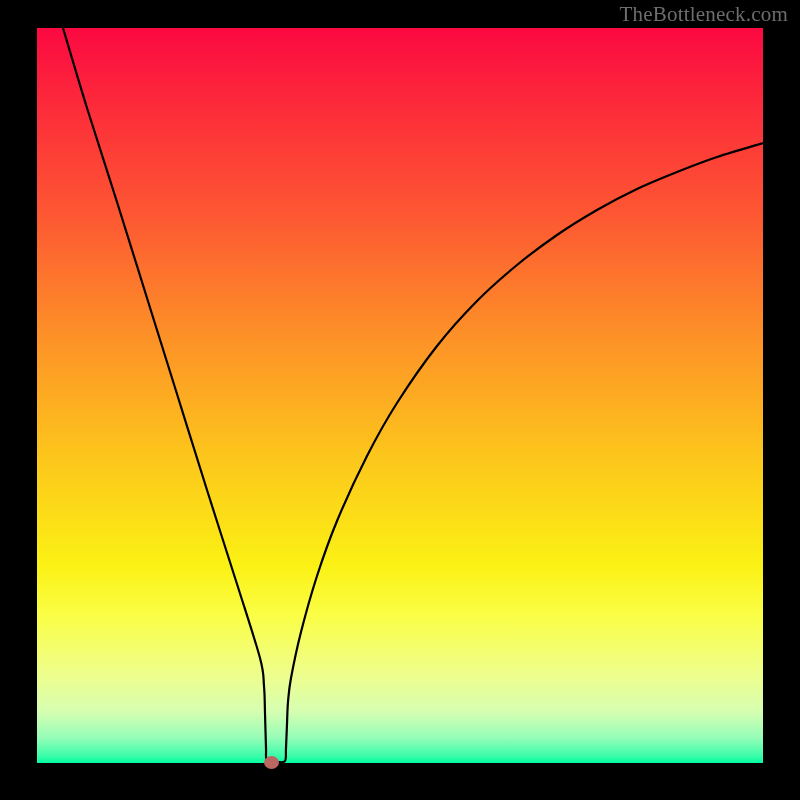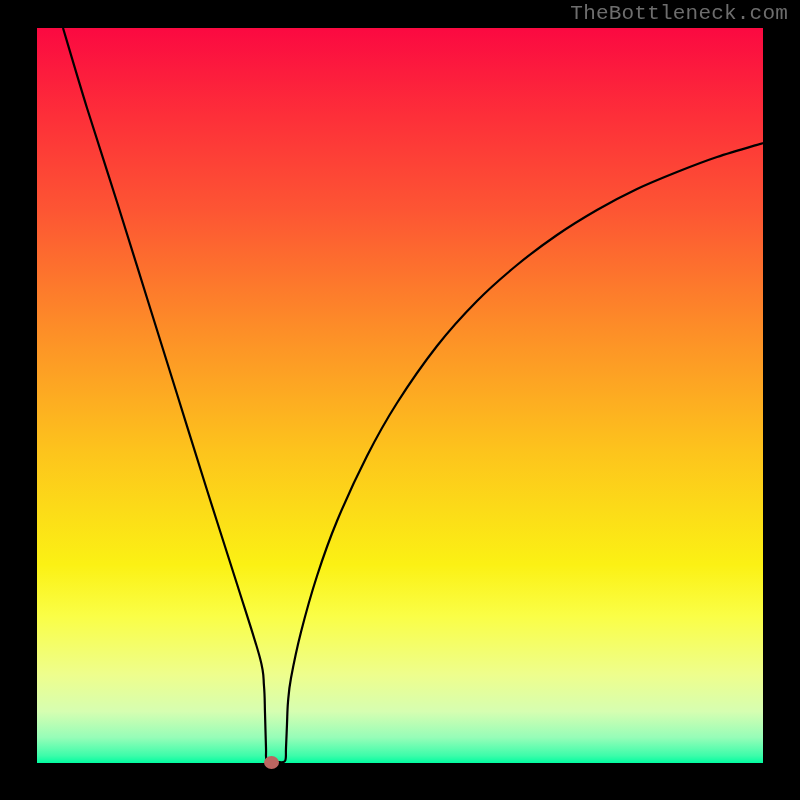--- a/index.html
+++ b/index.html
@@ -13,21 +13,21 @@
   .outer {
     width: 800px;
     height: 800px;
     background: #000;
     position: relative;
   }
   .attrib {
     position: absolute;
     top: 2px;
     right: 12px;
-    font-family: Liberation Mono, monospace;
+    font-family: Liberation Serif, serif;
     font-size: 21px;
     color: #6d6d6d;
     letter-spacing: 0.2px;
   }
   .plot {
     position: absolute;
     left: 37px;
     top: 28px;
     width: 726px;
     height: 735px;

